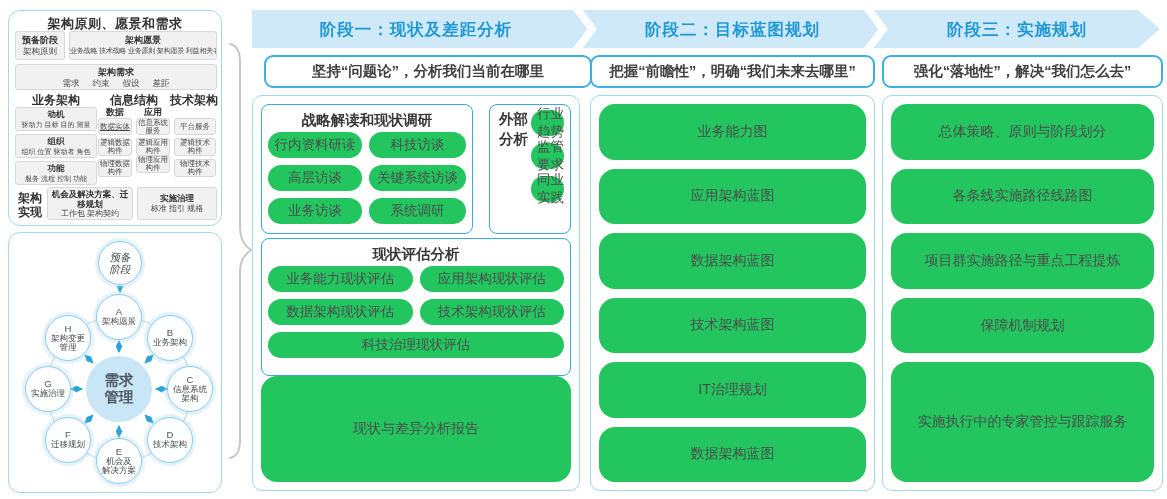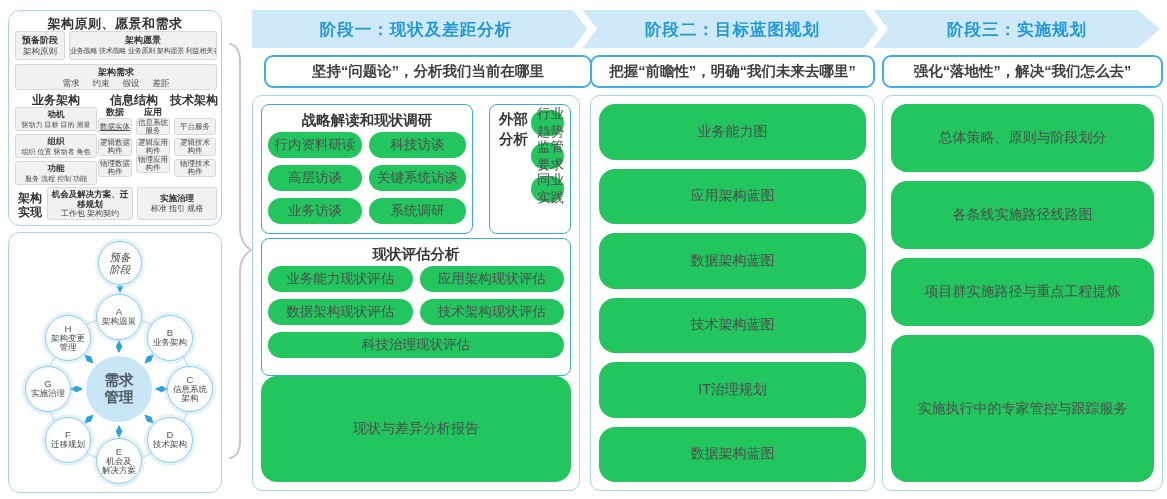--- a/index.html
+++ b/index.html
@@ -297,16 +297,17 @@
     <div class="btn btn-lg">数据架构蓝图</div>
     <div class="btn btn-lg">技术架构蓝图</div>
     <div class="btn btn-lg">IT治理规划</div>
     <div class="btn btn-lg">数据架构蓝图</div>
   </div>
 
   <div class="cpanel" id="cp3">
     <div class="btn btn-lg">总体策略、原则与阶段划分</div>
     <div class="btn btn-lg">各条线实施路径线路图</div>
     <div class="btn btn-lg">项目群实施路径与重点工程提炼</div>
+    <div class="btn btn-lg">保障机制规划</div>
     <div class="btn btn-xl">实施执行中的专家管控与跟踪服务</div>
   </div>
 
 </div>
 
 </body></html>

